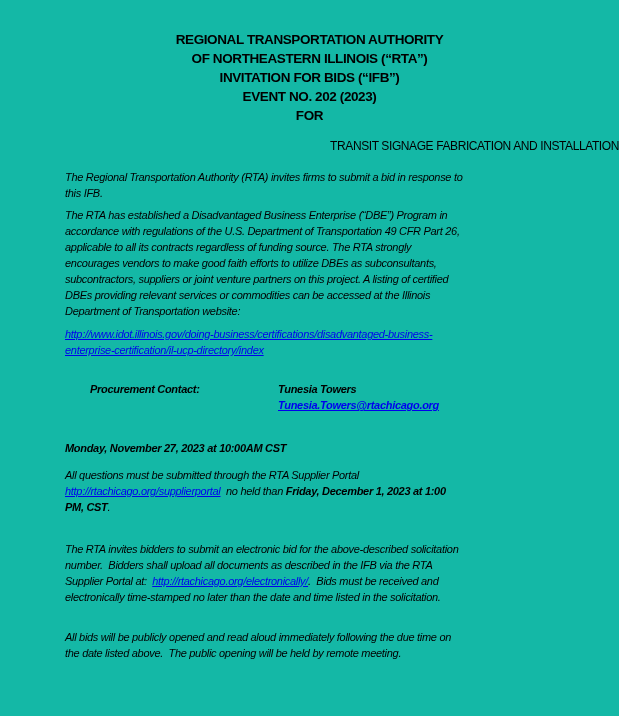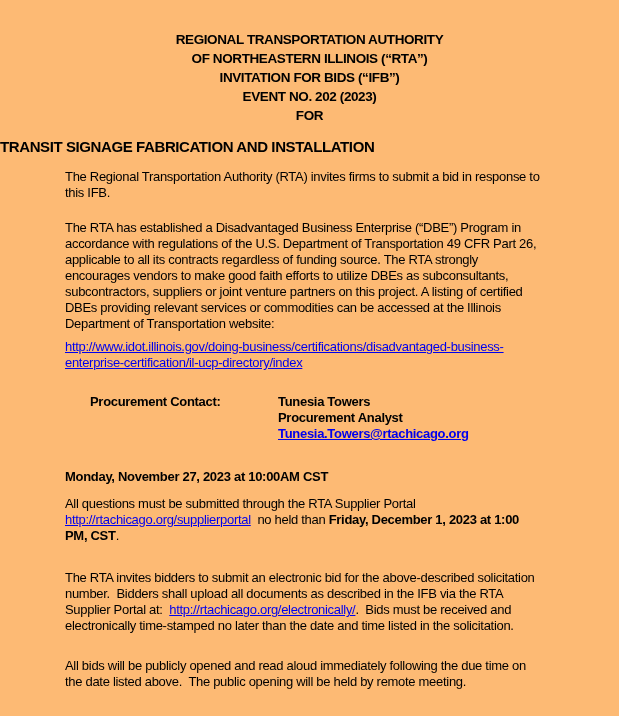--- a/index.html
+++ b/index.html
@@ -1,51 +1,52 @@
 <!DOCTYPE html>
 <html><head>
 <meta charset="utf-8">
 <style>
   html, body { margin: 0; padding: 0; background: #ffffff; }
   .page {
     position: relative;
     width: 619px;
     height: 716px;
-    background: #fdba74;
+    background: #14b8a6;
     color: #000000;
     font-family: "Liberation Sans", "DejaVu Sans", sans-serif;
     overflow: hidden;
     box-sizing: border-box;
   }
   .doc-header {
     padding-top: 30px;
     text-align: center;
     font-weight: bold;
     font-size: 13.5px;
     line-height: 19px;
     letter-spacing: -0.4px;
   }
   .h-line { white-space: pre; }
   .doc-title {
     margin-top: 12px;
-    text-align: left;
-    font-weight: bold;
-    font-size: 15px;
+    text-align: right;
+    font-weight: normal;
+    font-size: 12px;
     line-height: 19px;
     letter-spacing: -0.4px;
   }
   .doc-body {
     padding: 0 18px 0 65px;
-    font-size: 13px;
+    font-size: 11px;
     line-height: 16px;
     letter-spacing: -0.3px;
+    font-style: italic;
   }
   .para { margin: 0; white-space: pre-wrap; }
   .mt-intro      { margin-top: 13px; }
-  .mt-dbe        { margin-top: 19px; }
+  .mt-dbe        { margin-top: 6px; }
   .mt-idot       { margin-top: 7px;  }
   .mt-contact    { margin-top: 23px; margin-left: 25px; }
   .mt-dates      { margin-top: 27px; }
   .mt-questions  { margin-top: 11px; }
   .mt-submission { margin-top: 26px; }
   .mt-opening    { margin-top: 24px; }
   .link {
     color: #0000EE;
     text-decoration: underline;
     cursor: pointer;
@@ -86,21 +87,20 @@
 DBEs providing relevant services or commodities can be accessed at the Illinois
 Department of Transportation website:</p>
 
     <p class="para mt-idot"><a class="link">http://www.idot.illinois.gov/doing-business/certifications/disadvantaged-business-
 enterprise-certification/il-ucp-directory/index</a></p>
 
     <div class="contact-row mt-contact">
       <div class="c-label">Procurement Contact:</div>
       <div class="contact-value">
         <div>Tunesia Towers</div>
-        <div>Procurement Analyst</div>
         <a class="link bold">Tunesia.Towers@rtachicago.org</a>
       </div>
     </div>
 
     <div class="mt-dates">
       <div class="date-row">
         <div class="d-value">Monday, November 27, 2023 at 10:00AM CST</div>
       </div>
     </div>
 

